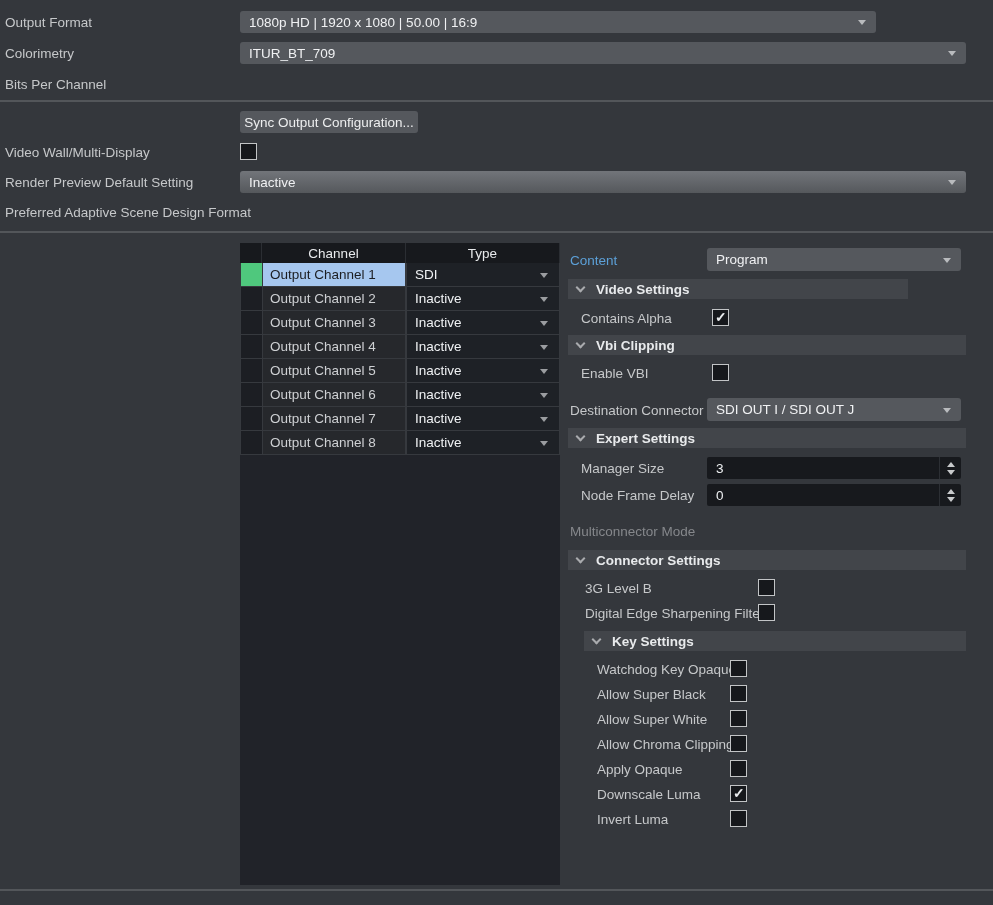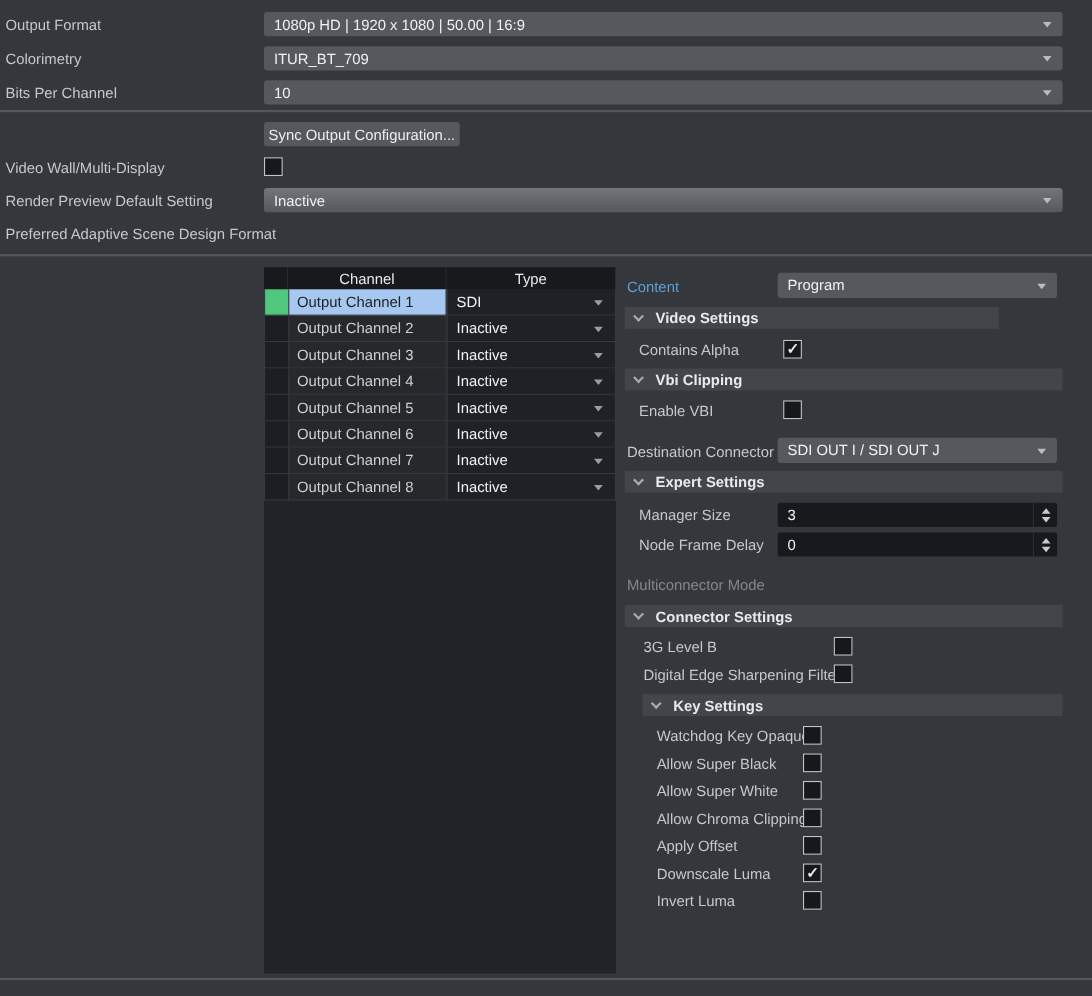--- a/index.html
+++ b/index.html
@@ -67,36 +67,32 @@
         border-top:5px solid #9b9da0; }
   .trow.selected .td.status { background:#4fc87d; }
   .trow.selected .td.name { background:#a6c7ef; color:#1c1e22; }
 </style>
 </head>
 <body>
 
 <div id="screen">
 
   <div class="lbl" style="top:15px">Output Format</div>
-  <div class="dd" style="left:240px; top:11px; width:726px; height:22px">
+  <div class="dd" style="left:240px; top:11px; width:636px; height:22px">
     <span>1080p HD | 1920 x 1080 | 50.00 | 16:9</span>
     <span class="arrow"></span>
   </div>
 
   <div class="lbl" style="top:46px">Colorimetry</div>
   <div class="dd" style="left:240px; top:42px; width:726px; height:22px">
     <span>ITUR_BT_709</span>
     <span class="arrow"></span>
   </div>
 
   <div class="lbl" style="top:77px">Bits Per Channel</div>
-  <div class="dd" style="left:240px; top:73px; width:726px; height:22px">
-    <span>10</span>
-    <span class="arrow"></span>
-  </div>
 
   <div class="divider" style="top:100px"></div>
 
   <div class="btn" style="left:240px; top:111px; width:178px; height:22px">Sync Output Configuration...</div>
 
   <div class="lbl" style="top:145px">Video Wall/Multi-Display</div>
   <div class="checkbox" style="left:240px; top:143px"></div>
 
   <div class="lbl" style="top:175px">Render Preview Default Setting</div>
   <div class="dd grad" style="left:240px; top:171px; width:726px; height:22px">
@@ -249,21 +245,21 @@
 
   <div class="lbl" style="left:597px; top:687px">Allow Super Black</div>
   <div class="checkbox" style="left:730px; top:685px"></div>
 
   <div class="lbl" style="left:597px; top:712px">Allow Super White</div>
   <div class="checkbox" style="left:730px; top:710px"></div>
 
   <div class="lbl" style="left:597px; top:737px">Allow Chroma Clipping</div>
   <div class="checkbox" style="left:730px; top:735px"></div>
 
-  <div class="lbl" style="left:597px; top:762px">Apply Offset</div>
+  <div class="lbl" style="left:597px; top:762px">Apply Opaque</div>
   <div class="checkbox" style="left:730px; top:760px"></div>
 
   <div class="lbl" style="left:597px; top:787px">Downscale Luma</div>
   <div class="checkbox checked" style="left:730px; top:785px"></div>
 
   <div class="lbl" style="left:597px; top:812px">Invert Luma</div>
   <div class="checkbox" style="left:730px; top:810px"></div>
 
   <div class="divider" style="top:889px"></div>
 </div>

